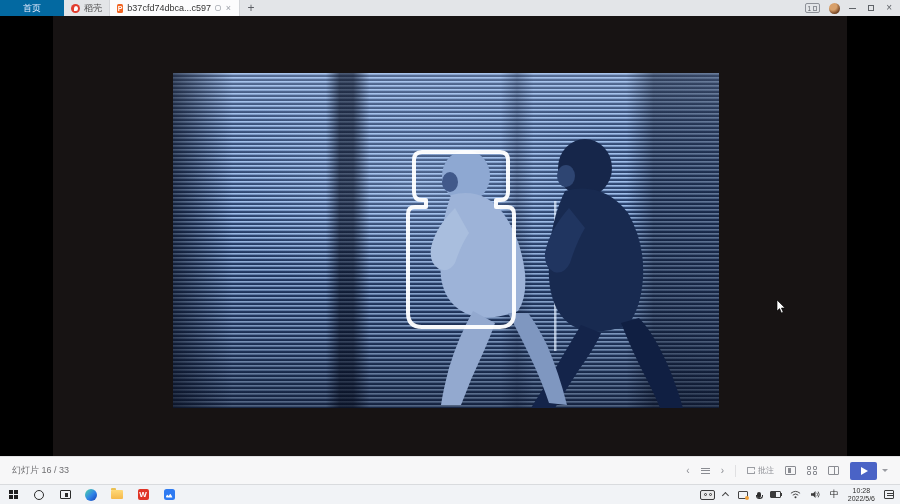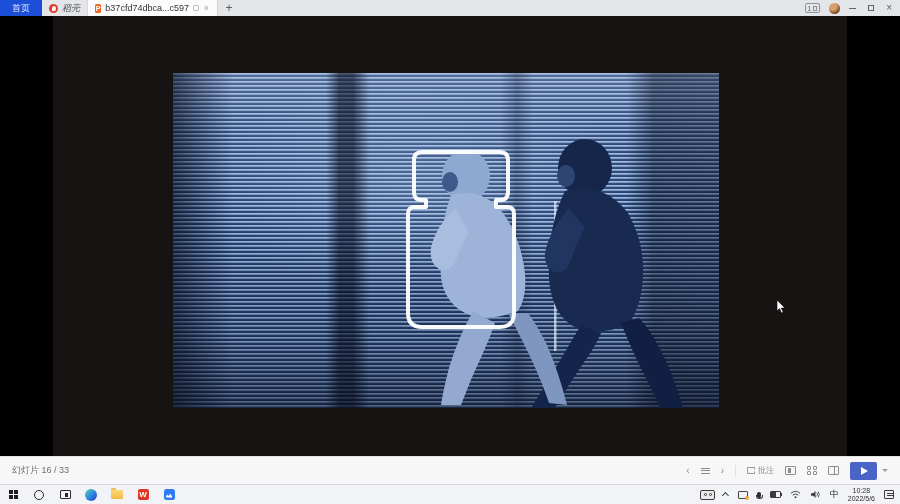--- a/index.html
+++ b/index.html
@@ -2,23 +2,23 @@
 <html><head>
 <meta charset="utf-8">
 <style>
   * { margin:0; padding:0; box-sizing:border-box; }
   html,body { width:900px; height:504px; overflow:hidden; }
   body { font-family:"Liberation Sans","DejaVu Sans",sans-serif; background:#000; }
   .screen { position:relative; width:900px; height:504px; display:flex; flex-direction:column; }
 
   
   .titlebar { height:16px; background:#e3e5e8; display:flex; align-items:stretch; font-size:9px; flex:0 0 auto; }
-  .home-btn { width:42px; background:#1d4ed8; color:#e4ecff; display:flex; align-items:center; justify-content:center; cursor:default; }
+  .home-btn { width:64px; background:#0369a1; color:#e4ecff; display:flex; align-items:center; justify-content:center; cursor:default; }
   .tab { display:flex; align-items:center; gap:4px; padding:0 7px; color:#4a4a4a; border-right:1px solid #d3d5d9; }
-  .tab.docer { background:transparent;font-style:italic; }
+  .tab.docer { background:transparent; }
   .tab.active { background:#fcfcfd; color:#333; max-width:130px; }
   .docer-icon { width:9px; height:9px; border-radius:50%; background:#e23c2d; position:relative; display:inline-block; }
   .docer-dot { position:absolute; left:2.5px; top:2px; width:4px; height:5px; background:#fff; border-radius:50% 50% 50% 0; }
   .ppt-icon { width:9px; height:9px; background:#f26522; border-radius:1.5px; color:#fff; font-size:7px; font-weight:bold; line-height:9px; text-align:center; display:inline-block; }
   .tab-title { white-space:nowrap; overflow:hidden; }
   .bubble-icon { width:7px; height:6px; border:1px solid #b9bcc2; border-radius:2px; display:inline-block; }
   .tab-close { color:#9a9ea6; font-size:9px; line-height:9px; padding:0 1px; }
   .newtab-btn { display:flex; align-items:center; justify-content:center; width:22px; color:#5b5e64; font-size:12px; }
   .titlebar-right { margin-left:auto; display:flex; align-items:center; gap:9px; padding-right:8px; }
   .tablist-box { border:1px solid #8e9198; border-radius:2px; font-size:6.5px; color:#5b5e64; padding:0.5px 2px; display:flex; gap:2px; align-items:center; }

